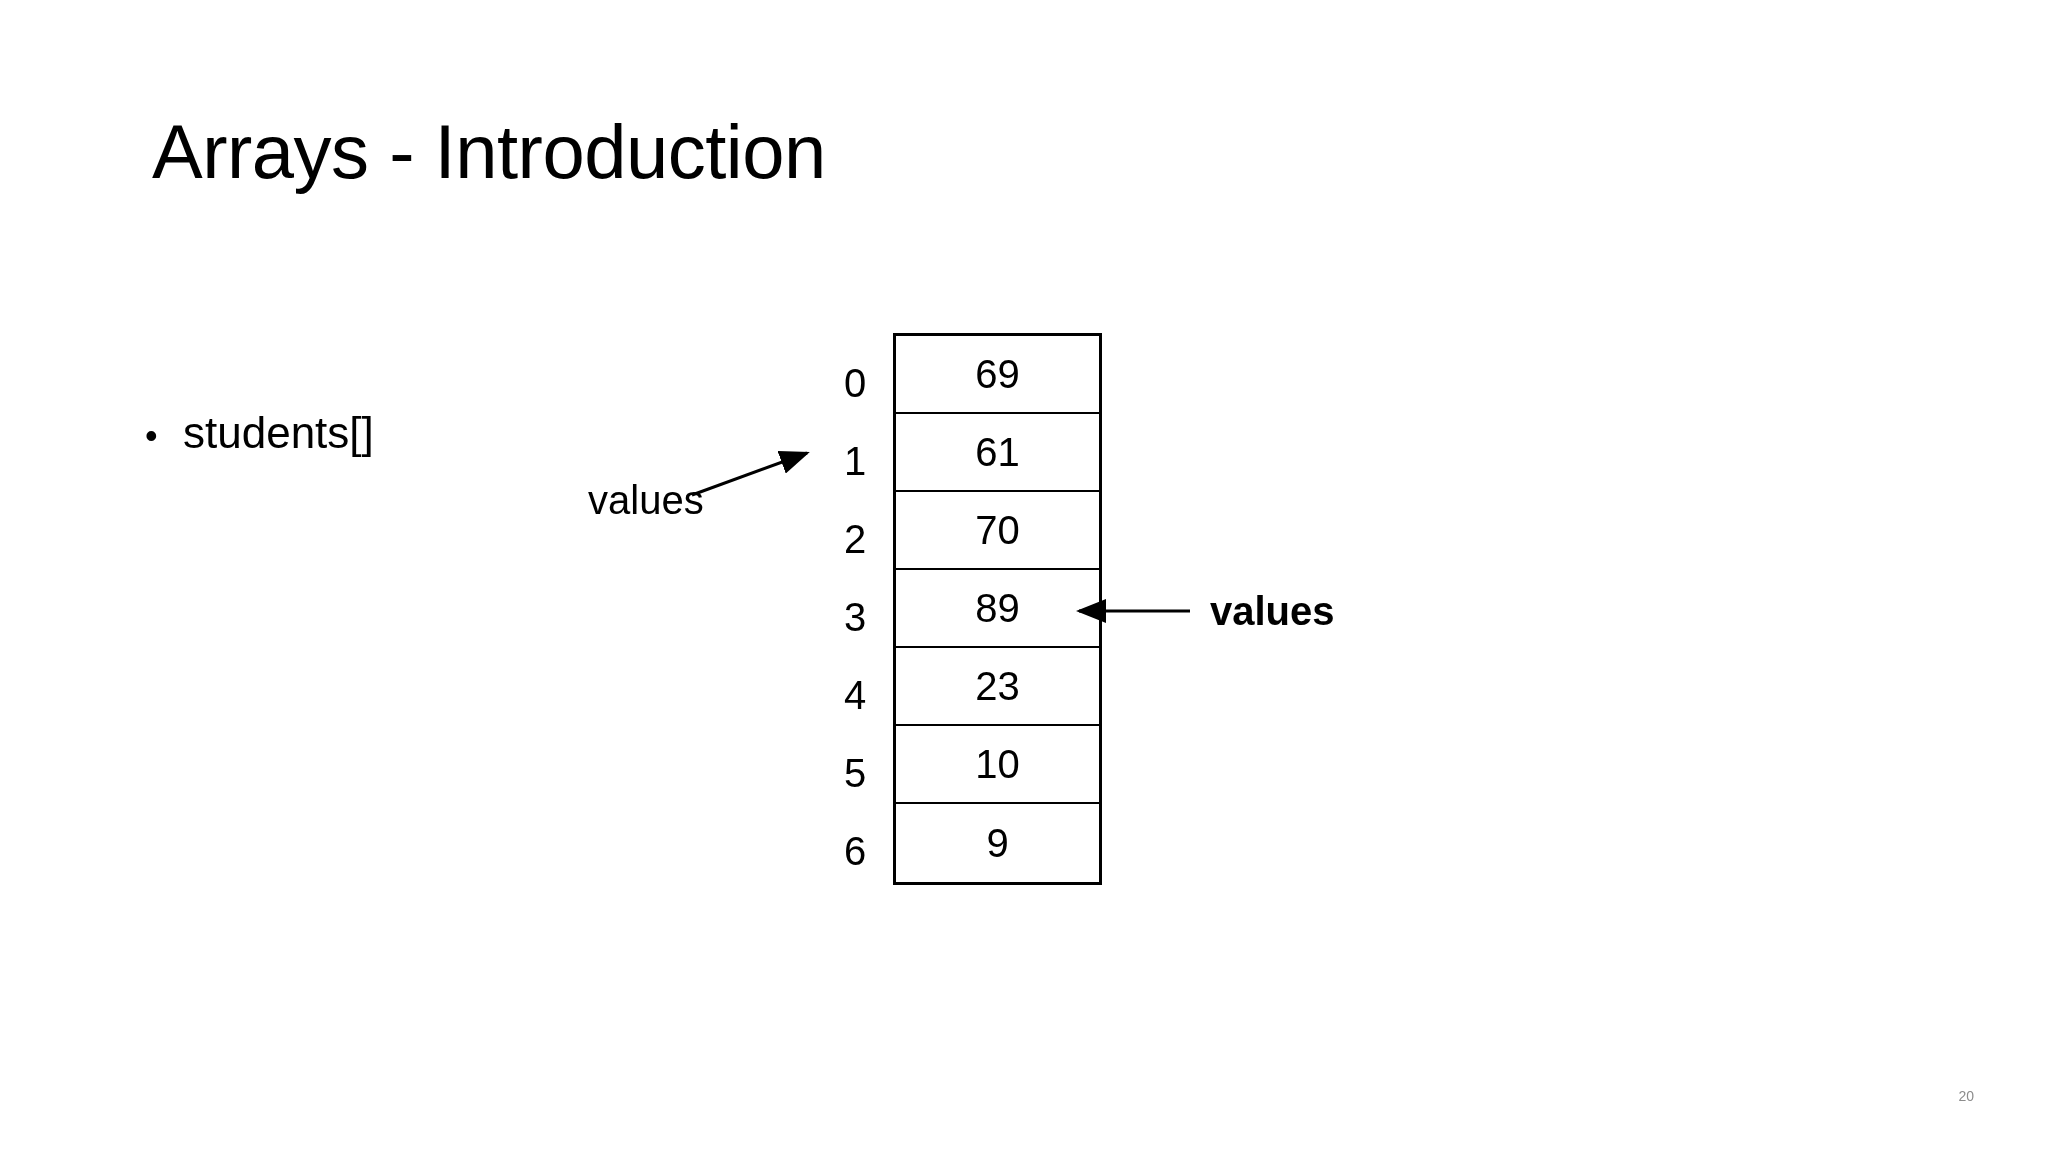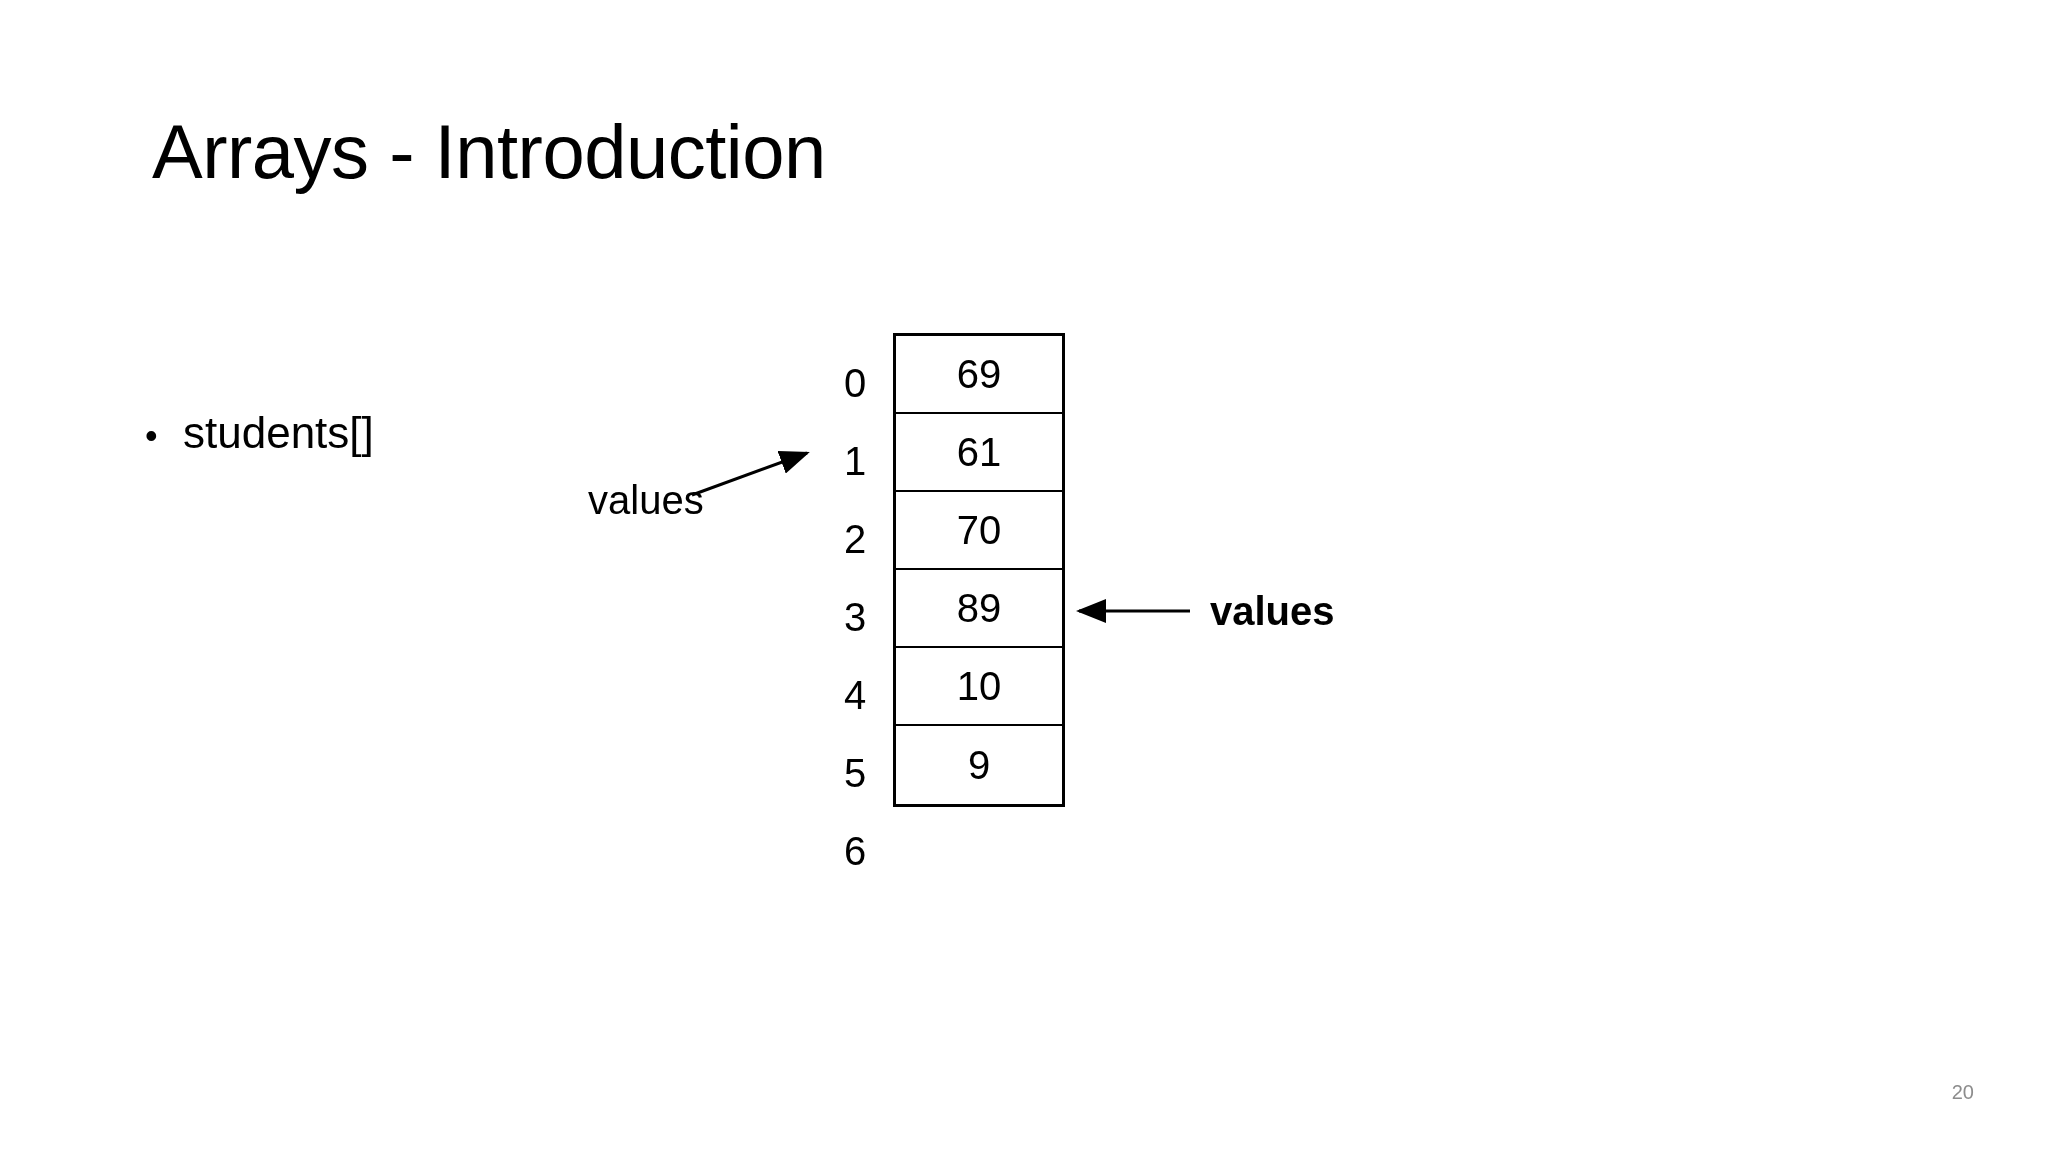--- a/index.html
+++ b/index.html
@@ -82,21 +82,21 @@
     color: #000000;
     position: relative;
     top: 11px;
   }
 
   
   #array-boxes {
     position: absolute;
     left: 333px;
     top: 13px;
-    width: 172px;
+    width: 209px;
     border: 3px solid #000000;
     box-sizing: border-box;
   }
   .array-cell {
     height: 78px;
     box-sizing: border-box;
     border-bottom: 2px solid #000000;
     display: flex;
     align-items: center;
     justify-content: center;
@@ -137,21 +137,21 @@
     width: 820px;
     height: 580px;
     pointer-events: none;
   }
 
   
   #slide-number {
     position: absolute;
     right: 74px;
     bottom: 48px;
-    font-size: 20px;
+    font-size: 14px;
     color: #8c8c8c;
   }
 </style>
 </head>
 <body>
 
 <div id="slide">
 
   <div id="slide-title">Arrays - Introduction</div>
 
@@ -172,20 +172,21 @@
       <div class="index-cell">4</div>
       <div class="index-cell">5</div>
       <div class="index-cell">6</div>
     </div>
 
     <div id="array-boxes">
       <div class="array-cell">69</div>
       <div class="array-cell">61</div>
       <div class="array-cell">70</div>
       <div class="array-cell">89</div>
+      <div class="array-cell">23</div>
       <div class="array-cell">10</div>
       <div class="array-cell">9</div>
     </div>
 
     <div id="index-label">values</div>
 
     <div id="values-label">values</div>
 
     <svg id="arrow-layer" viewBox="0 0 820 580">
       <defs>

